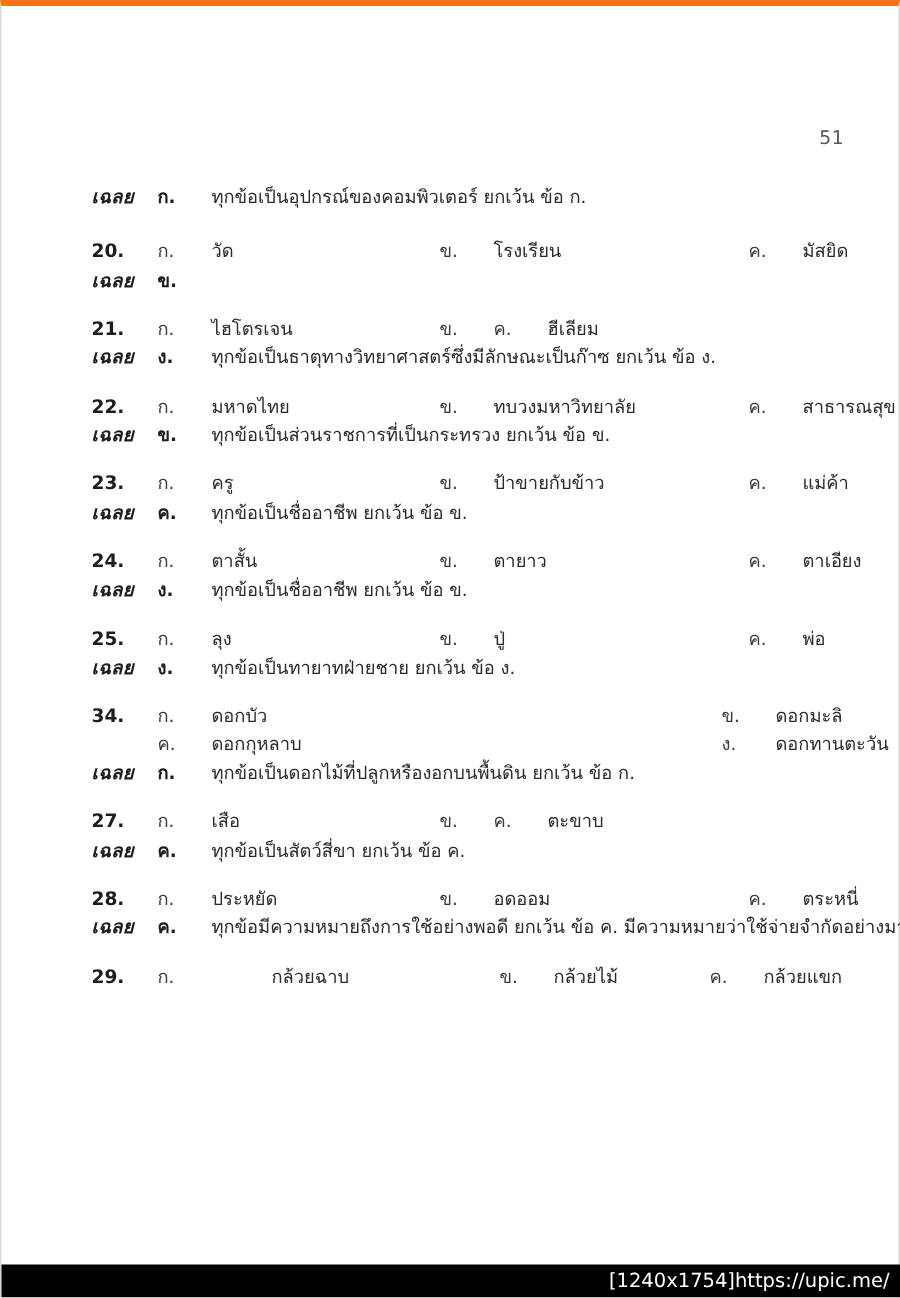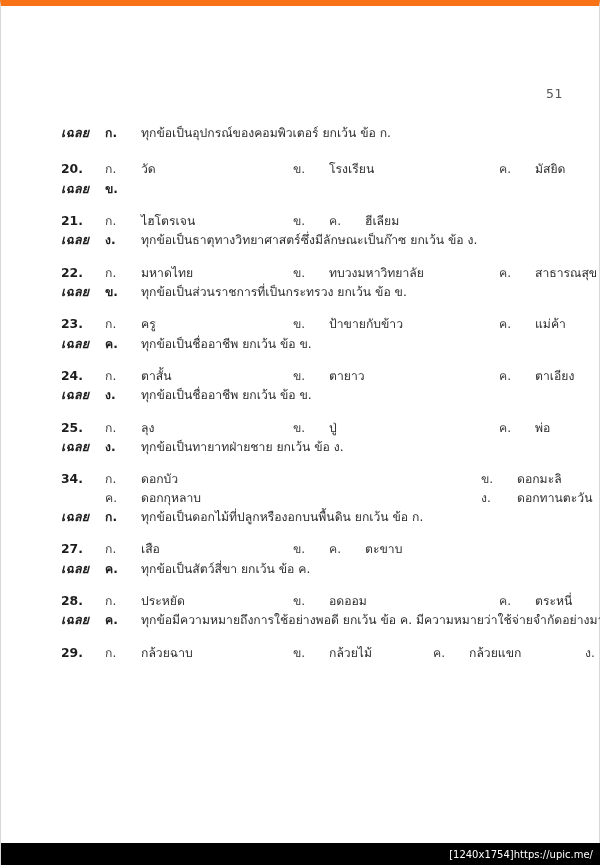--- a/index.html
+++ b/index.html
@@ -17,21 +17,21 @@
 
   
   #page {
     position: relative;
     width: 600px;
     height: 865px;
     box-sizing: border-box;
     background: #ffffff;
     border-left: 1px solid #d8d8d8;
     border-right: 1px solid #d8d8d8;
-    border-top: 6px solid #f97316;
+    border-top: 4px solid #f97316;
   }
 
   
   #page-number {
     position: absolute;
     top: 80px;
     right: 36px;
     font-size: 12.5px;
     color: #555;
     letter-spacing: .5px;
@@ -84,21 +84,21 @@
   
   .opt-a { width: 152px; flex: 0 0 152px; }
   .opt-b { width: 170px; flex: 0 0 170px; }
   .opt-c { width: 132px; flex: 0 0 132px; }
 
   
   .wide-a { width: 340px; flex: 0 0 340px; }
   .wide-b { flex: 0 0 auto; }
 
   
-  .tight-a { width: 152px; flex: 0 0 152px; }
+  .tight-a { width: 152px; flex: 0 0 152px; margin-left: 40px; }
   .tight-b { width: 104px; flex: 0 0 104px; }
   .tight-c { width: 116px; flex: 0 0 116px; }
 
   .ansline { flex: 1 1 auto; }
 
   
   #footer-bar {
     position: absolute;
     left: 0;
     bottom: 0;
@@ -107,21 +107,21 @@
     background: #000000;
     display: flex;
     align-items: center;
     justify-content: flex-end;
     padding-right: 8px;
     box-sizing: border-box;
   }
   #footer-text {
     color: #ffffff;
     font-family: "DejaVu Sans", "Liberation Sans", sans-serif;
-    font-size: 10px;
+    font-size: 13px;
     letter-spacing: 0px;
     padding-left: 12px;
   }
 </style>
 </head>
 <body>
 
 <div id="page">
 
   <div id="page-number">51</div>

